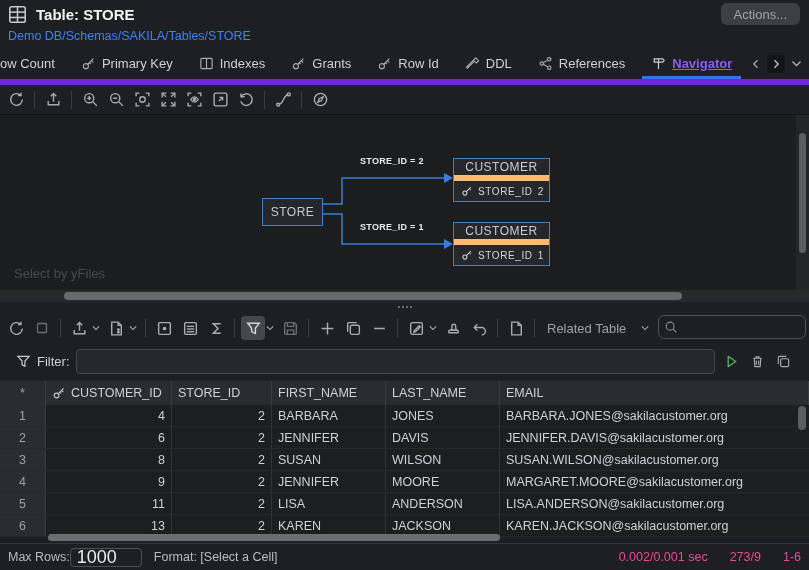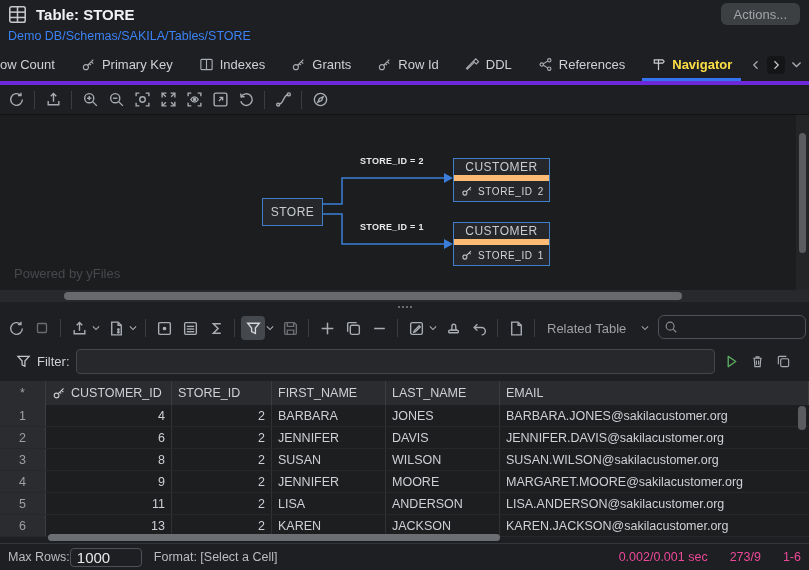--- a/index.html
+++ b/index.html
@@ -16,24 +16,24 @@
   
   .tophdr { left:0; top:0; width:809px; height:28px; display:flex; align-items:center; padding-left:8px; }
   .title { font-size:15px; font-weight:bold; color:#f0f1f2; margin-left:9px; }
   .actions-btn { position:absolute; right:9px; top:3px; height:22px; padding:0 13px;
     background:#3d4043; border:none; border-radius:6px; color:#a2a5a9; font-size:13px;
     font-family:inherit; cursor:pointer; }
   .crumb { left:8px; top:29px; height:18px; font-size:12.5px; color:#3b82f6; }
 
   
   .tabbar { left:0; top:48px; width:809px; height:37px; display:flex; align-items:stretch;
-    border-bottom:4px solid #6d28d9; }
+    border-bottom:6px solid #6d28d9; }
   .tab { display:flex; align-items:center; gap:6px; padding:0 13px; color:#ced0d6; position:relative; cursor:pointer; }
   .tab.first { padding-left:0; }
-  .tab.active { font-weight:bold; color:#fde047; }
+  .tab.active { font-weight:bold; color:#8b5cf6;text-decoration:underline; }
   .tab.active::after { content:""; position:absolute; left:4px; right:4px; bottom:0; height:3px; background:#3574f0; }
   .tab-ctl { display:flex; align-items:center; gap:2px; margin-left:auto; padding-right:4px; }
   .tab-ctl .cbtn { width:18px; height:18px; display:flex; align-items:center; justify-content:center;
      background:transparent; border:none; border-radius:4px; cursor:pointer; }
   .tab-ctl .cbtn.pressed { background:#141517; }
 
   
   .toolbar { display:flex; align-items:center; gap:2px; padding-left:4px; }
   .tb { width:24px; height:24px; display:flex; align-items:center; justify-content:center;
     background:transparent; border:none; border-radius:4px; cursor:pointer; }
@@ -85,21 +85,21 @@
   .gc.num { justify-content:flex-end; }
   .grow.data { background:#1d1e20; color:#ced0d6; border-bottom:1px solid #26282b; }
   .hscroll2 { left:0; top:533px; width:809px; height:9px; }
   .hscroll2 .thumb { position:absolute; left:48px; top:1px; width:452px; height:7px; background:#6b6e72; border-radius:4px; }
   .vscroll2 { left:798px; top:406px; width:8px; height:24px; background:#5a5c5f; border-radius:4px; }
 
   
   .statusbar { left:0; top:543px; width:809px; height:27px; border-top:1px solid #333539;
     display:flex; align-items:center; padding:0 8px; color:#b9bcc0; font-size:12.5px; }
   .maxrows-input { width:72px; height:19px; background:transparent; border:1px solid #4e5157; border-radius:4px;
-    color:#e8e9ea; font-family:inherit; font-size:15px; padding:0 6px; outline:none; }
+    color:#e8e9ea; font-family:inherit; font-size:18px; padding:0 6px; outline:none; }
   .sb-right { margin-left:auto; display:flex; gap:22px; color:#ec4899; }
 </style>
 </head>
 <body>
 
 <div class="app">
 
   <div class="abs tophdr">
     <span class="icon">
       <svg width="19" height="19" viewBox="0 0 16 16" fill="none" stroke="#c6c9cc" stroke-width="1.3">
@@ -319,21 +319,21 @@
             <svg width="12" height="12" viewBox="0 0 16 16" fill="none" stroke="#c9ccd0" stroke-width="1.4">
               <circle cx="5.2" cy="10.8" r="2.7"></circle>
               <path d="M7.2 8.8L13.2 2.8M11 5l2 2"></path>
             </svg>
           </span>
         <span>STORE_ID</span>
         <span class="fval">1</span>
       </div>
     </div>
 
-    <div class="watermark">Powered by yFiles</div>
+    <div class="watermark">Select by yFiles</div>
   </div>
 
   <div class="abs hscroll1">
       <div class="thumb"></div>
     </div>
   <div class="abs vscroll1">
       <div class="thumb"></div>
     </div>
   <div class="abs splitter">
       <div class="dots"></div>

